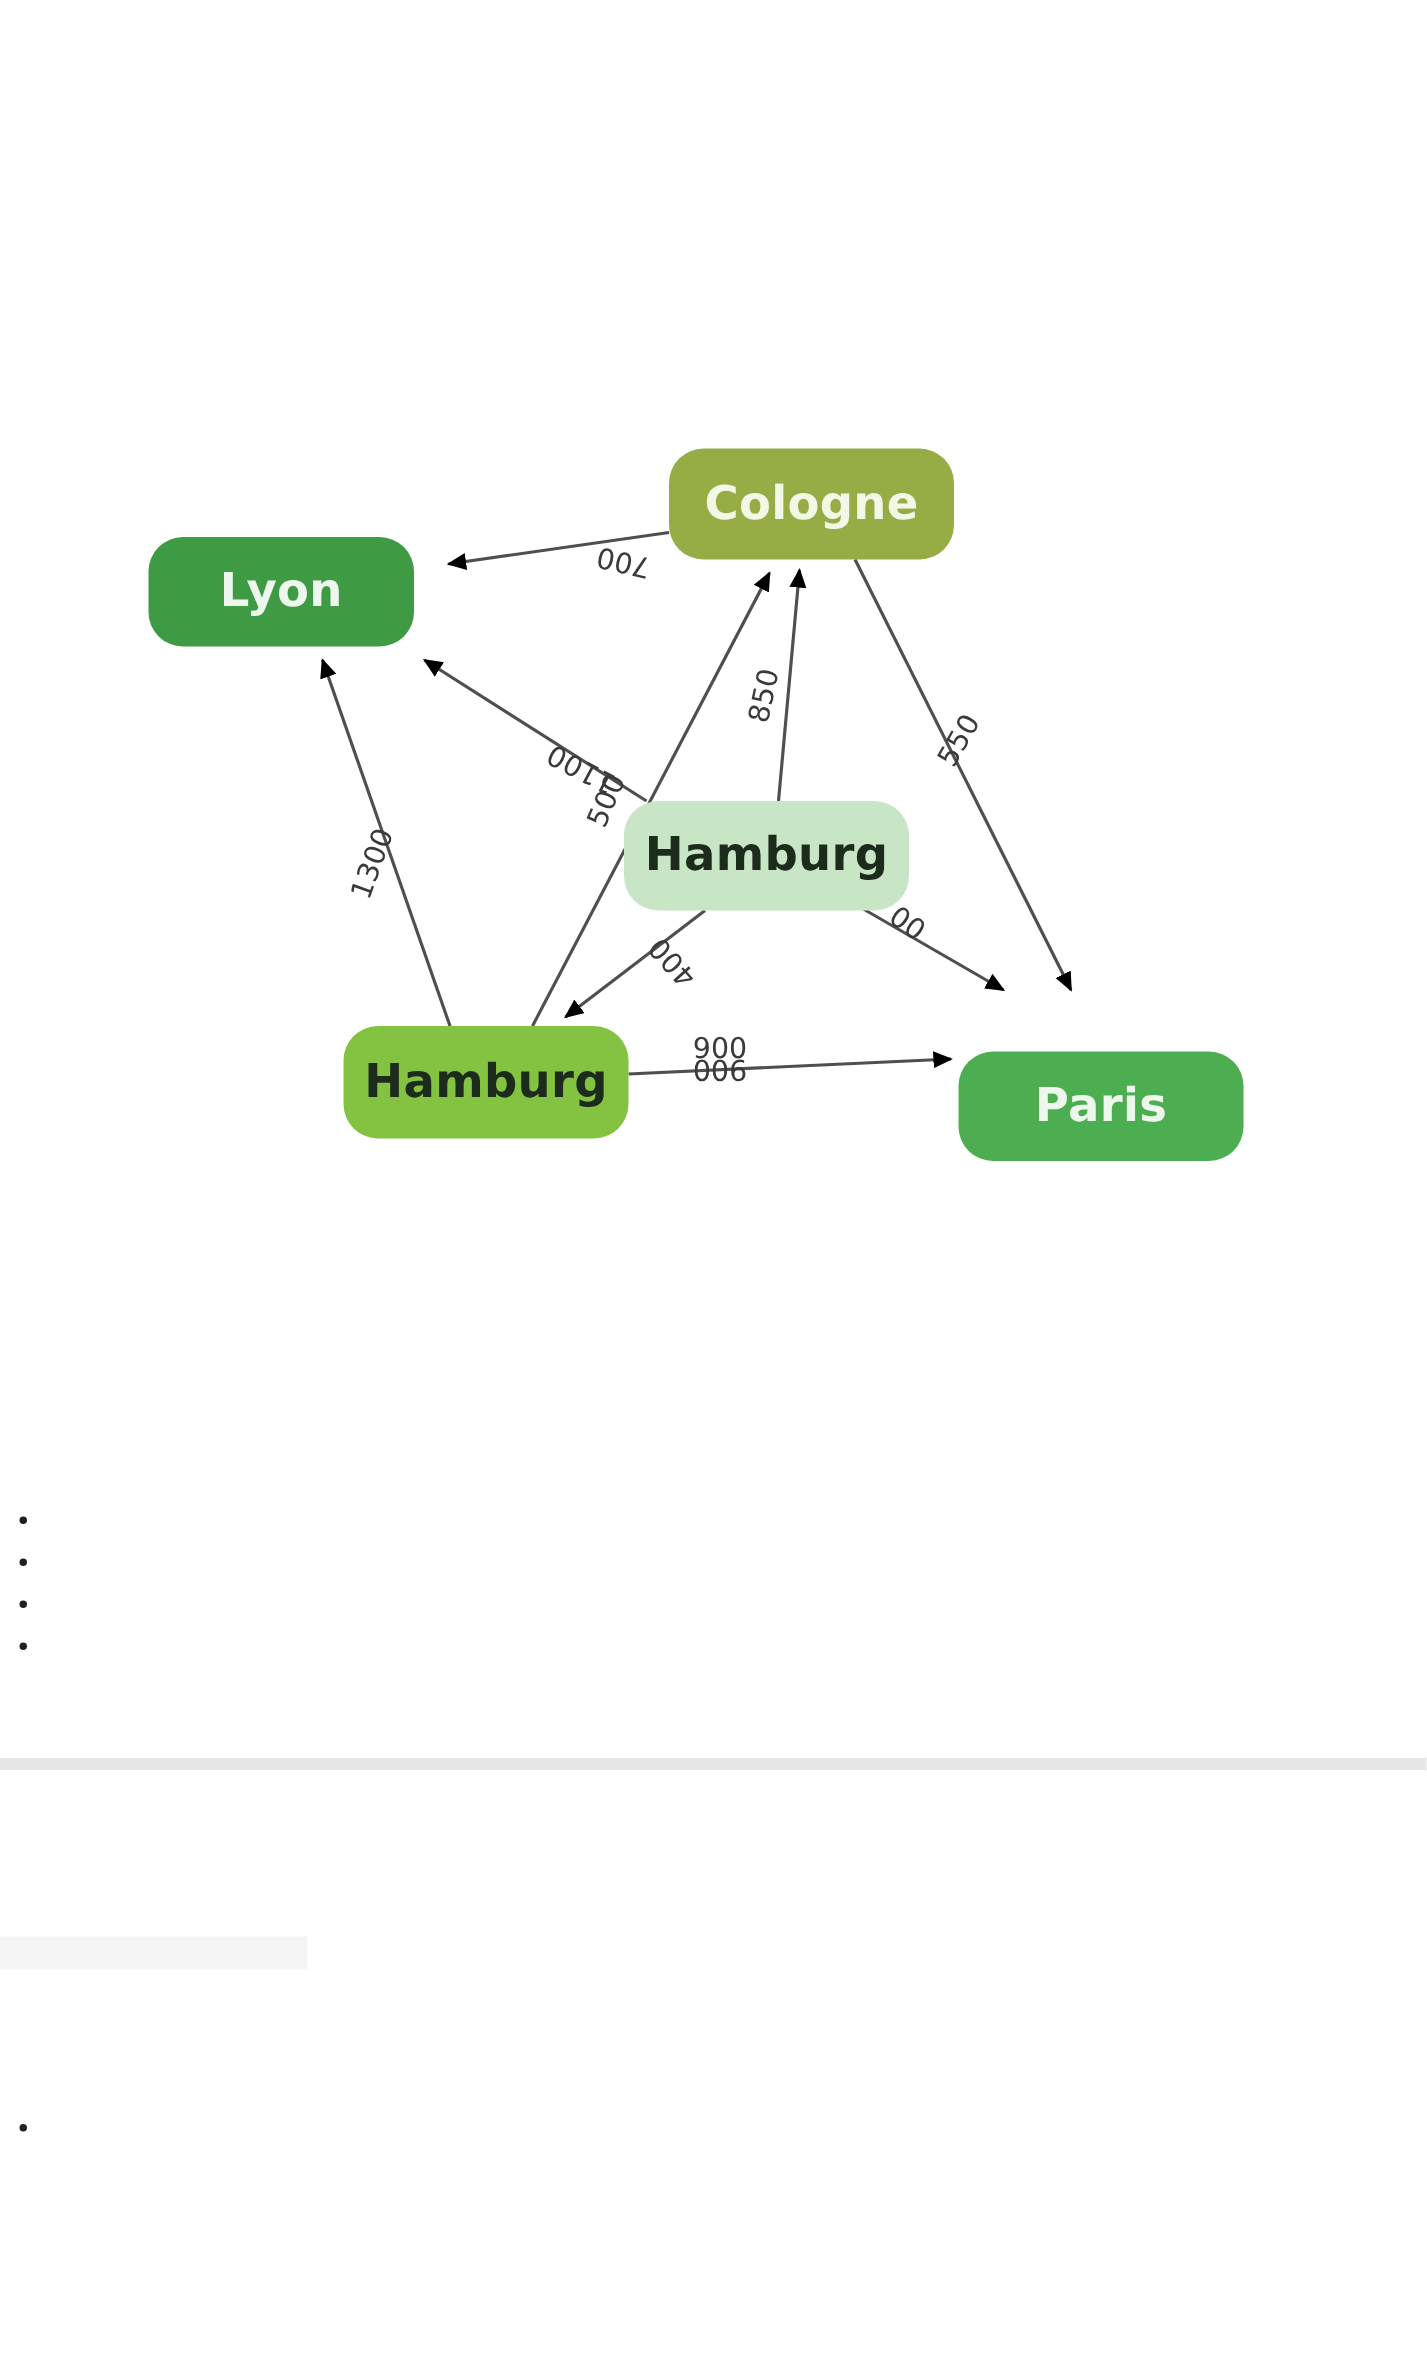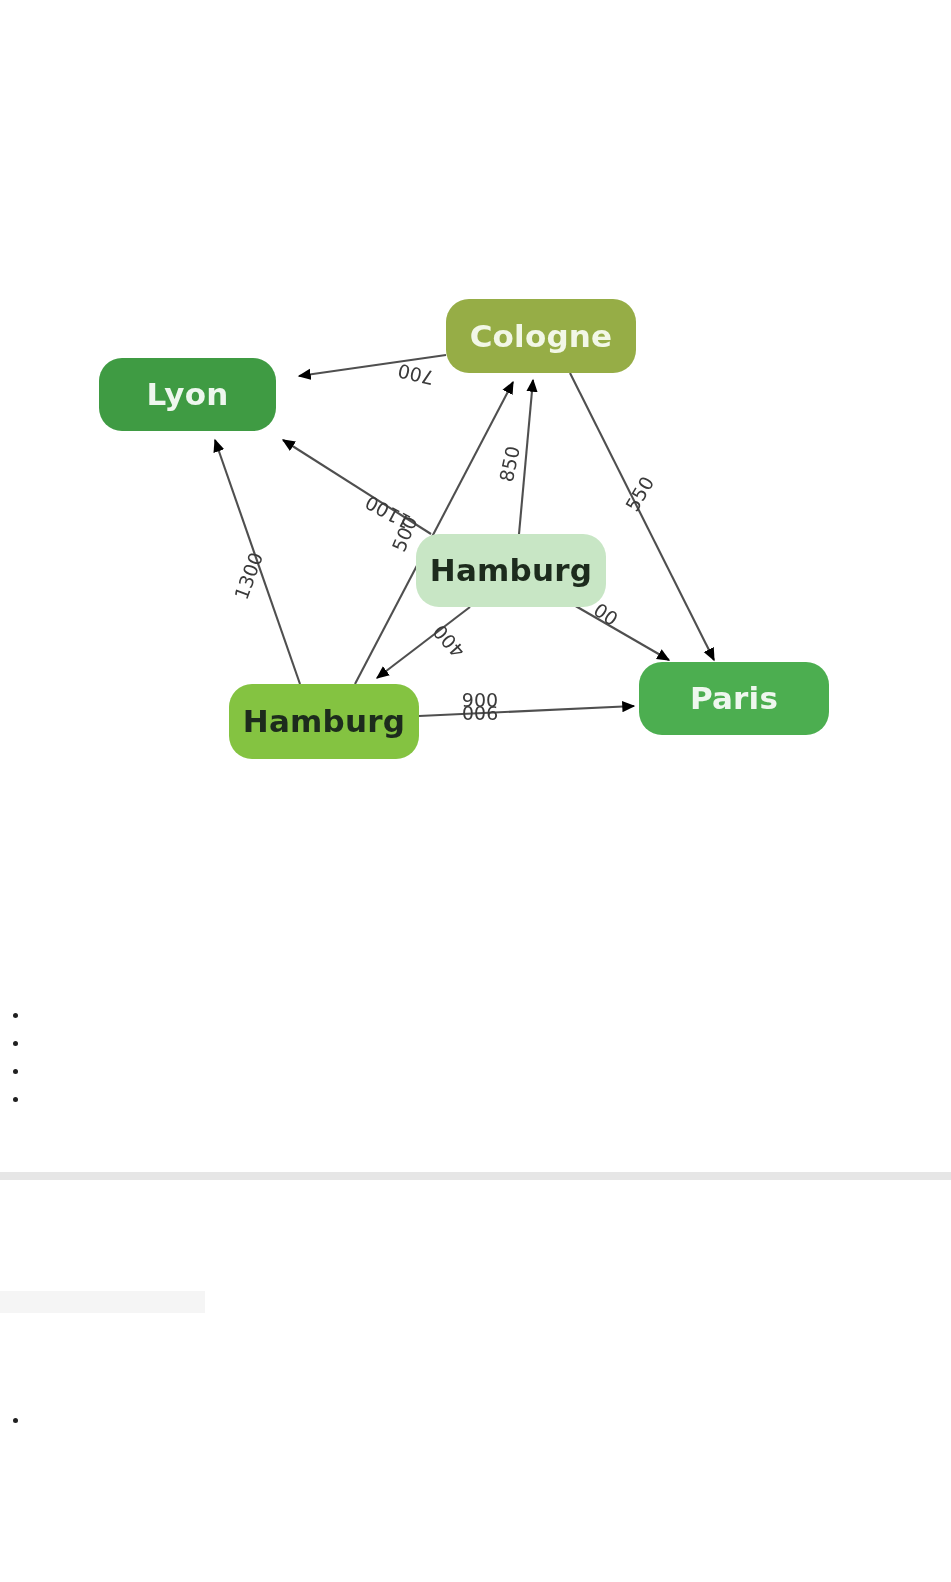--- a/index.html
+++ b/index.html
@@ -130,21 +130,21 @@
     </div>
 
     <div class="node-box" id="node-berlin" style="left: 416px; top: 534px; width: 190px; height: 73px; background: rgb(200, 230, 197); color: rgb(29, 43, 29); font-size: 31px;">
       <span class="node-label">Hamburg</span>
     </div>
 
     <div class="node-box" id="node-hamburg" style="left: 229px; top: 684px; width: 190px; height: 75px; background: rgb(132, 195, 65); color: rgb(29, 43, 29); font-size: 31px;">
       <span class="node-label">Hamburg</span>
     </div>
 
-    <div class="node-box" id="node-paris" style="left: 639px; top: 662px; width: 190px; height: 73px; background: rgb(76, 174, 80); color: rgb(238, 247, 238); font-size: 31px;">
+    <div class="node-box" id="node-paris" style="left: 639px; top: 701px; width: 190px; height: 73px; background: rgb(76, 174, 80); color: rgb(238, 247, 238); font-size: 31px;">
       <span class="node-label">Paris</span>
     </div>
 
     <div id="edge-label-host">
         <div class="edge-label" style="left: 416px; top: 374px; transform: translate(-50%, -50%) rotate(193deg);">700</div>
         <div class="edge-label" style="left: 510px; top: 464px; transform: translate(-50%, -50%) rotate(282deg);">850</div>
         <div class="edge-label" style="left: 640px; top: 494px; transform: translate(-50%, -50%) rotate(300deg);">550</div>
         <div class="edge-label" style="left: 405px; top: 534px; transform: translate(-50%, -50%) rotate(293deg);">500</div>
         <div class="edge-label" style="left: 388px; top: 512px; transform: translate(-50%, -50%) rotate(208deg);">1100</div>
         <div class="edge-label" style="left: 249px; top: 576px; transform: translate(-50%, -50%) rotate(290deg);">1300</div>

